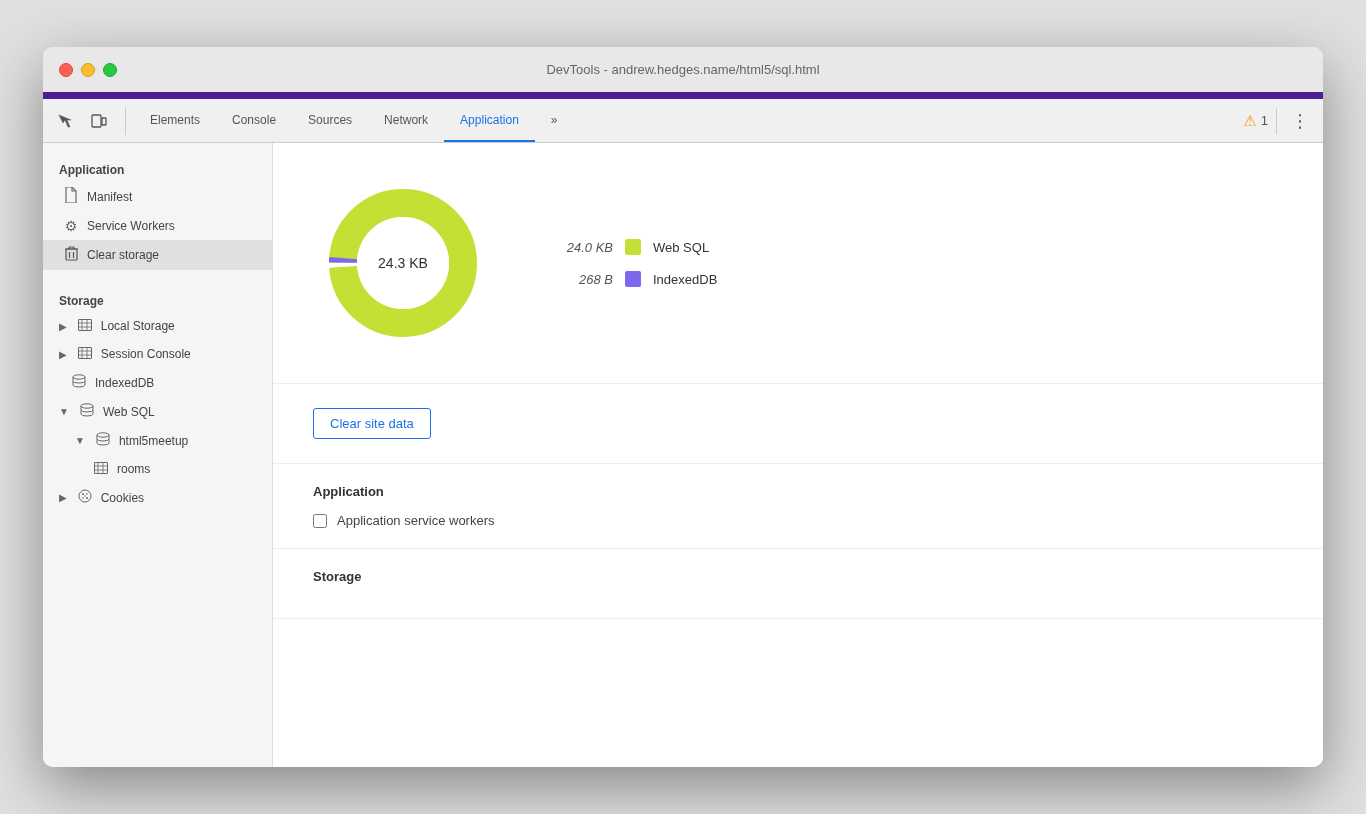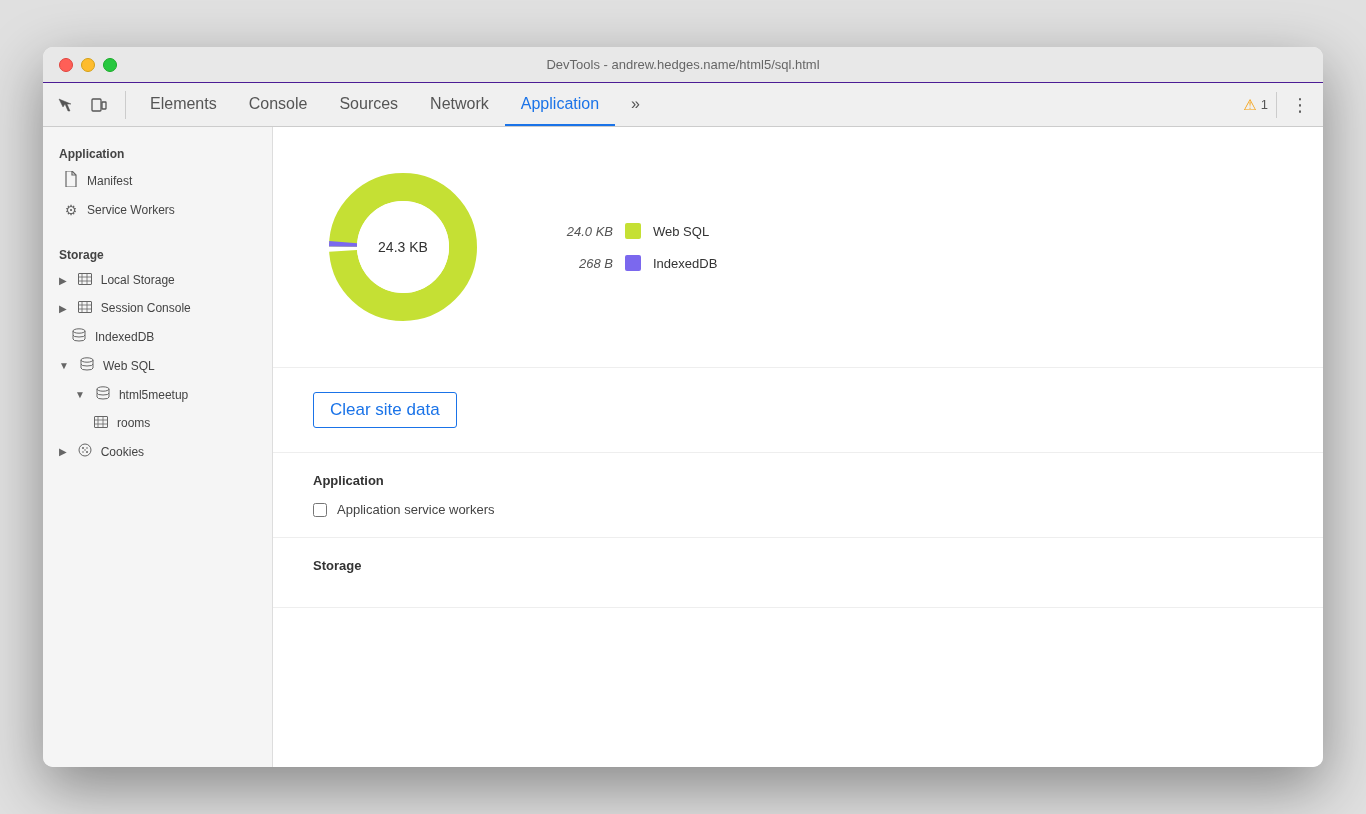--- a/index.html
+++ b/index.html
@@ -21,25 +21,25 @@
       border-radius: 10px;
       box-shadow: 0 20px 60px rgba(0,0,0,0.4);
       overflow: hidden;
       display: flex;
       flex-direction: column;
     }
 
     
     .titlebar {
       background: #e8e8e8;
-      height: 36px;
+      height: 52px;
       display: flex;
       align-items: center;
       padding: 0 16px;
-      border-bottom: 1px solid #4c1d95;
+      border-bottom: 7px solid #4c1d95;
       flex-shrink: 0;
       position: relative;
     }
     .traffic-lights {
       display: flex;
       gap: 8px;
     }
     .traffic-light {
       width: 14px;
       height: 14px;
@@ -92,21 +92,21 @@
     .tab-list {
       display: flex;
       align-items: stretch;
       height: 100%;
       gap: 0;
     }
     .tab {
       padding: 0 16px;
       display: flex;
       align-items: center;
-      font-size: 16px;
+      font-size: 12px;
       color: #555;
       cursor: pointer;
       border-bottom: 2px solid transparent;
       white-space: nowrap;
       height: 100%;
     }
     .tab.active {
       color: #1a73e8;
       border-bottom: 2px solid #1a73e8;
     }
@@ -239,21 +239,21 @@
     
     .clear-data-section {
       padding: 24px 40px;
       border-bottom: 1px solid #eee;
     }
     .clear-btn {
       padding: 7px 16px;
       border: 1px solid #1a73e8;
       background: #fff;
       color: #1a73e8;
-      font-size: 17px;
+      font-size: 13px;
       border-radius: 3px;
       cursor: pointer;
     }
 
     
     .section {
       padding: 20px 40px;
       border-bottom: 1px solid #eee;
     }
     .section-title {
@@ -335,20 +335,34 @@
           </svg>
         </span>
         <span>Manifest</span>
       </div>
 
       <div class="sidebar-item">
         <span class="icon">⚙</span>
         <span>Service Workers</span>
       </div>
 
+      <div class="sidebar-item active">
+        <span class="icon">
+          <svg width="13" height="15" viewBox="0 0 13 15" fill="none">
+            <rect x="1" y="3" width="11" height="11" rx="1" stroke="#555" stroke-width="1.2"></rect>
+            <line x1="0" y1="3" x2="13" y2="3" stroke="#555" stroke-width="1.2"></line>
+            <line x1="4" y1="3" x2="4" y2="1" stroke="#555" stroke-width="1.2"></line>
+            <line x1="9" y1="3" x2="9" y2="1" stroke="#555" stroke-width="1.2"></line>
+            <line x1="4" y1="1" x2="9" y2="1" stroke="#555" stroke-width="1.2"></line>
+            <line x1="4.5" y1="6" x2="4.5" y2="12" stroke="#555" stroke-width="1.2"></line>
+            <line x1="8.5" y1="6" x2="8.5" y2="12" stroke="#555" stroke-width="1.2"></line>
+          </svg>
+        </span>
+        <span>Clear storage</span>
+      </div>
 
       <div style="height:16px;"></div>
       <div class="sidebar-section-label">Storage</div>
 
       <div class="sidebar-item" style="padding-left:16px;">
         <span class="expand-arrow">▶</span>
         <span class="icon">
           <svg width="14" height="12" viewBox="0 0 14 12" fill="none">
             <rect x="0.5" y="0.5" width="13" height="11" rx="0.5" stroke="#666" stroke-width="1"></rect>
             <line x1="0" y1="4" x2="14" y2="4" stroke="#666" stroke-width="0.8"></line>

